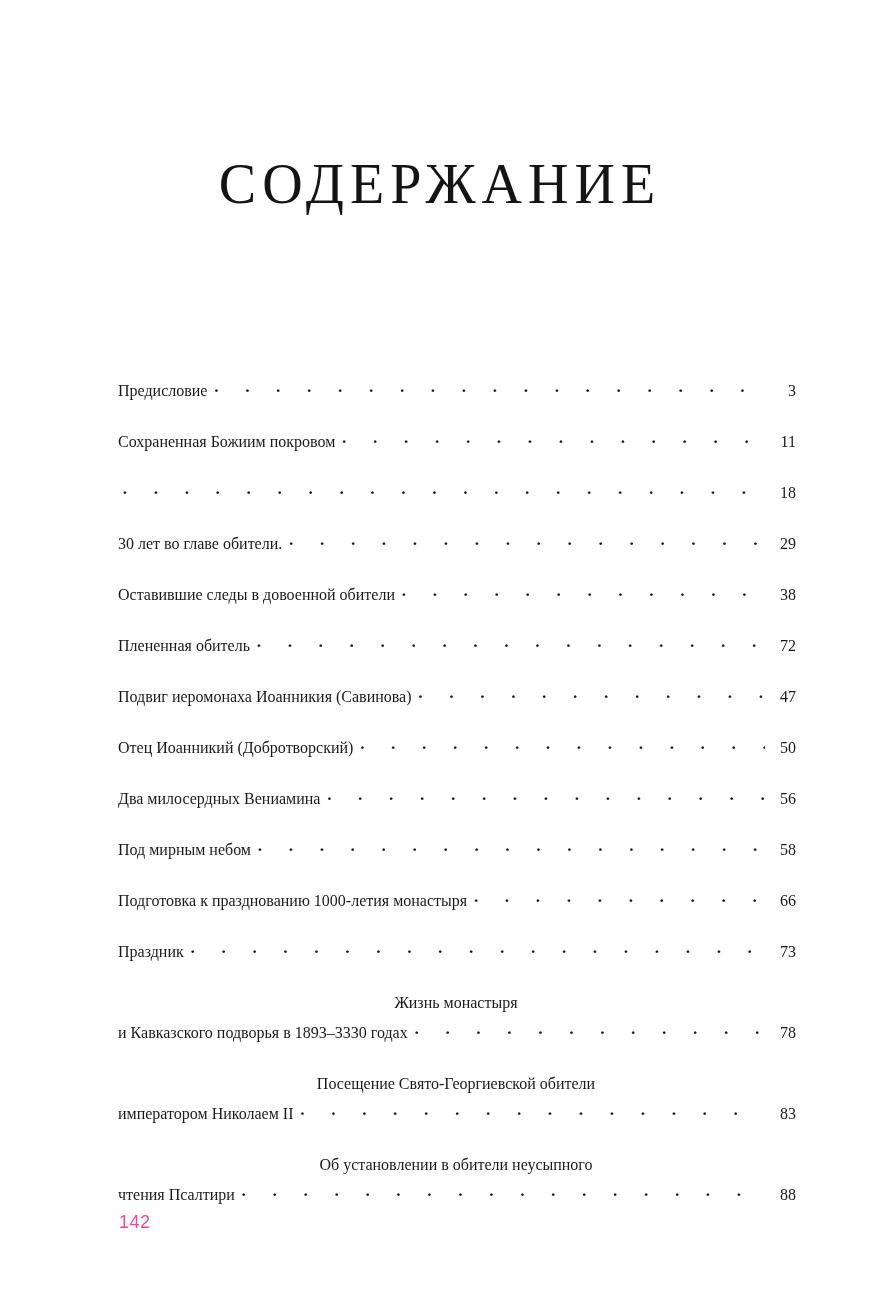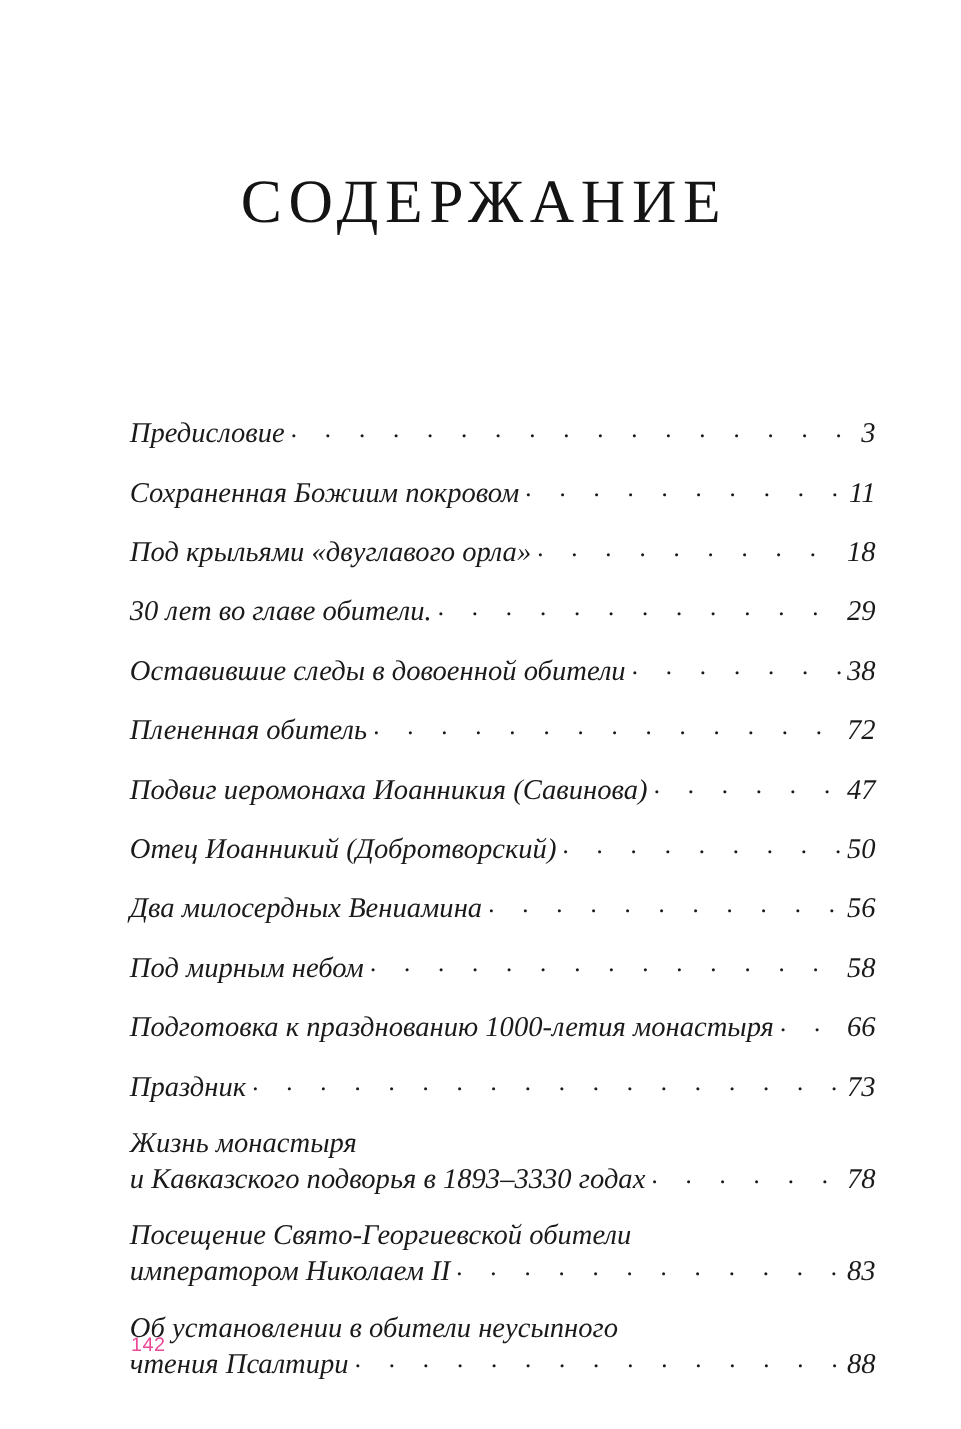--- a/index.html
+++ b/index.html
@@ -49,29 +49,29 @@
     margin-bottom: 21px;
   }
   .toc-entry:last-child {
     margin-bottom: 0;
   }
 
   
   .entry-line {
     display: flex;
     align-items: baseline;
-    font-size: 26px;
+    font-size: 16px;
     line-height: 30px;
     color: #1a1a1a;
     white-space: nowrap;
-    font-style: italic;
   }
 
   .entry-line.plain {
     display: block;
+    text-align: center;
   }
 
   .entry-title {
     flex: 0 0 auto;
     padding-right: 2px;
   }
 
   .leader {
     flex: 1 1 auto;
     overflow: hidden;
@@ -127,21 +127,20 @@
       </div>
       <div class="toc-entry">
         <div class="entry-line">
           <span class="entry-title">Сохраненная Божиим покровом</span>
           <span class="leader"></span>
           <span class="entry-page">11</span>
         </div>
       </div>
       <div class="toc-entry">
         <div class="entry-line">
-          <span class="entry-title">Под крыльями «двуглавого орла»</span>
           <span class="leader"></span>
           <span class="entry-page">18</span>
         </div>
       </div>
       <div class="toc-entry">
         <div class="entry-line">
           <span class="entry-title">30 лет во главе обители.</span>
           <span class="leader"></span>
           <span class="entry-page">29</span>
         </div>

